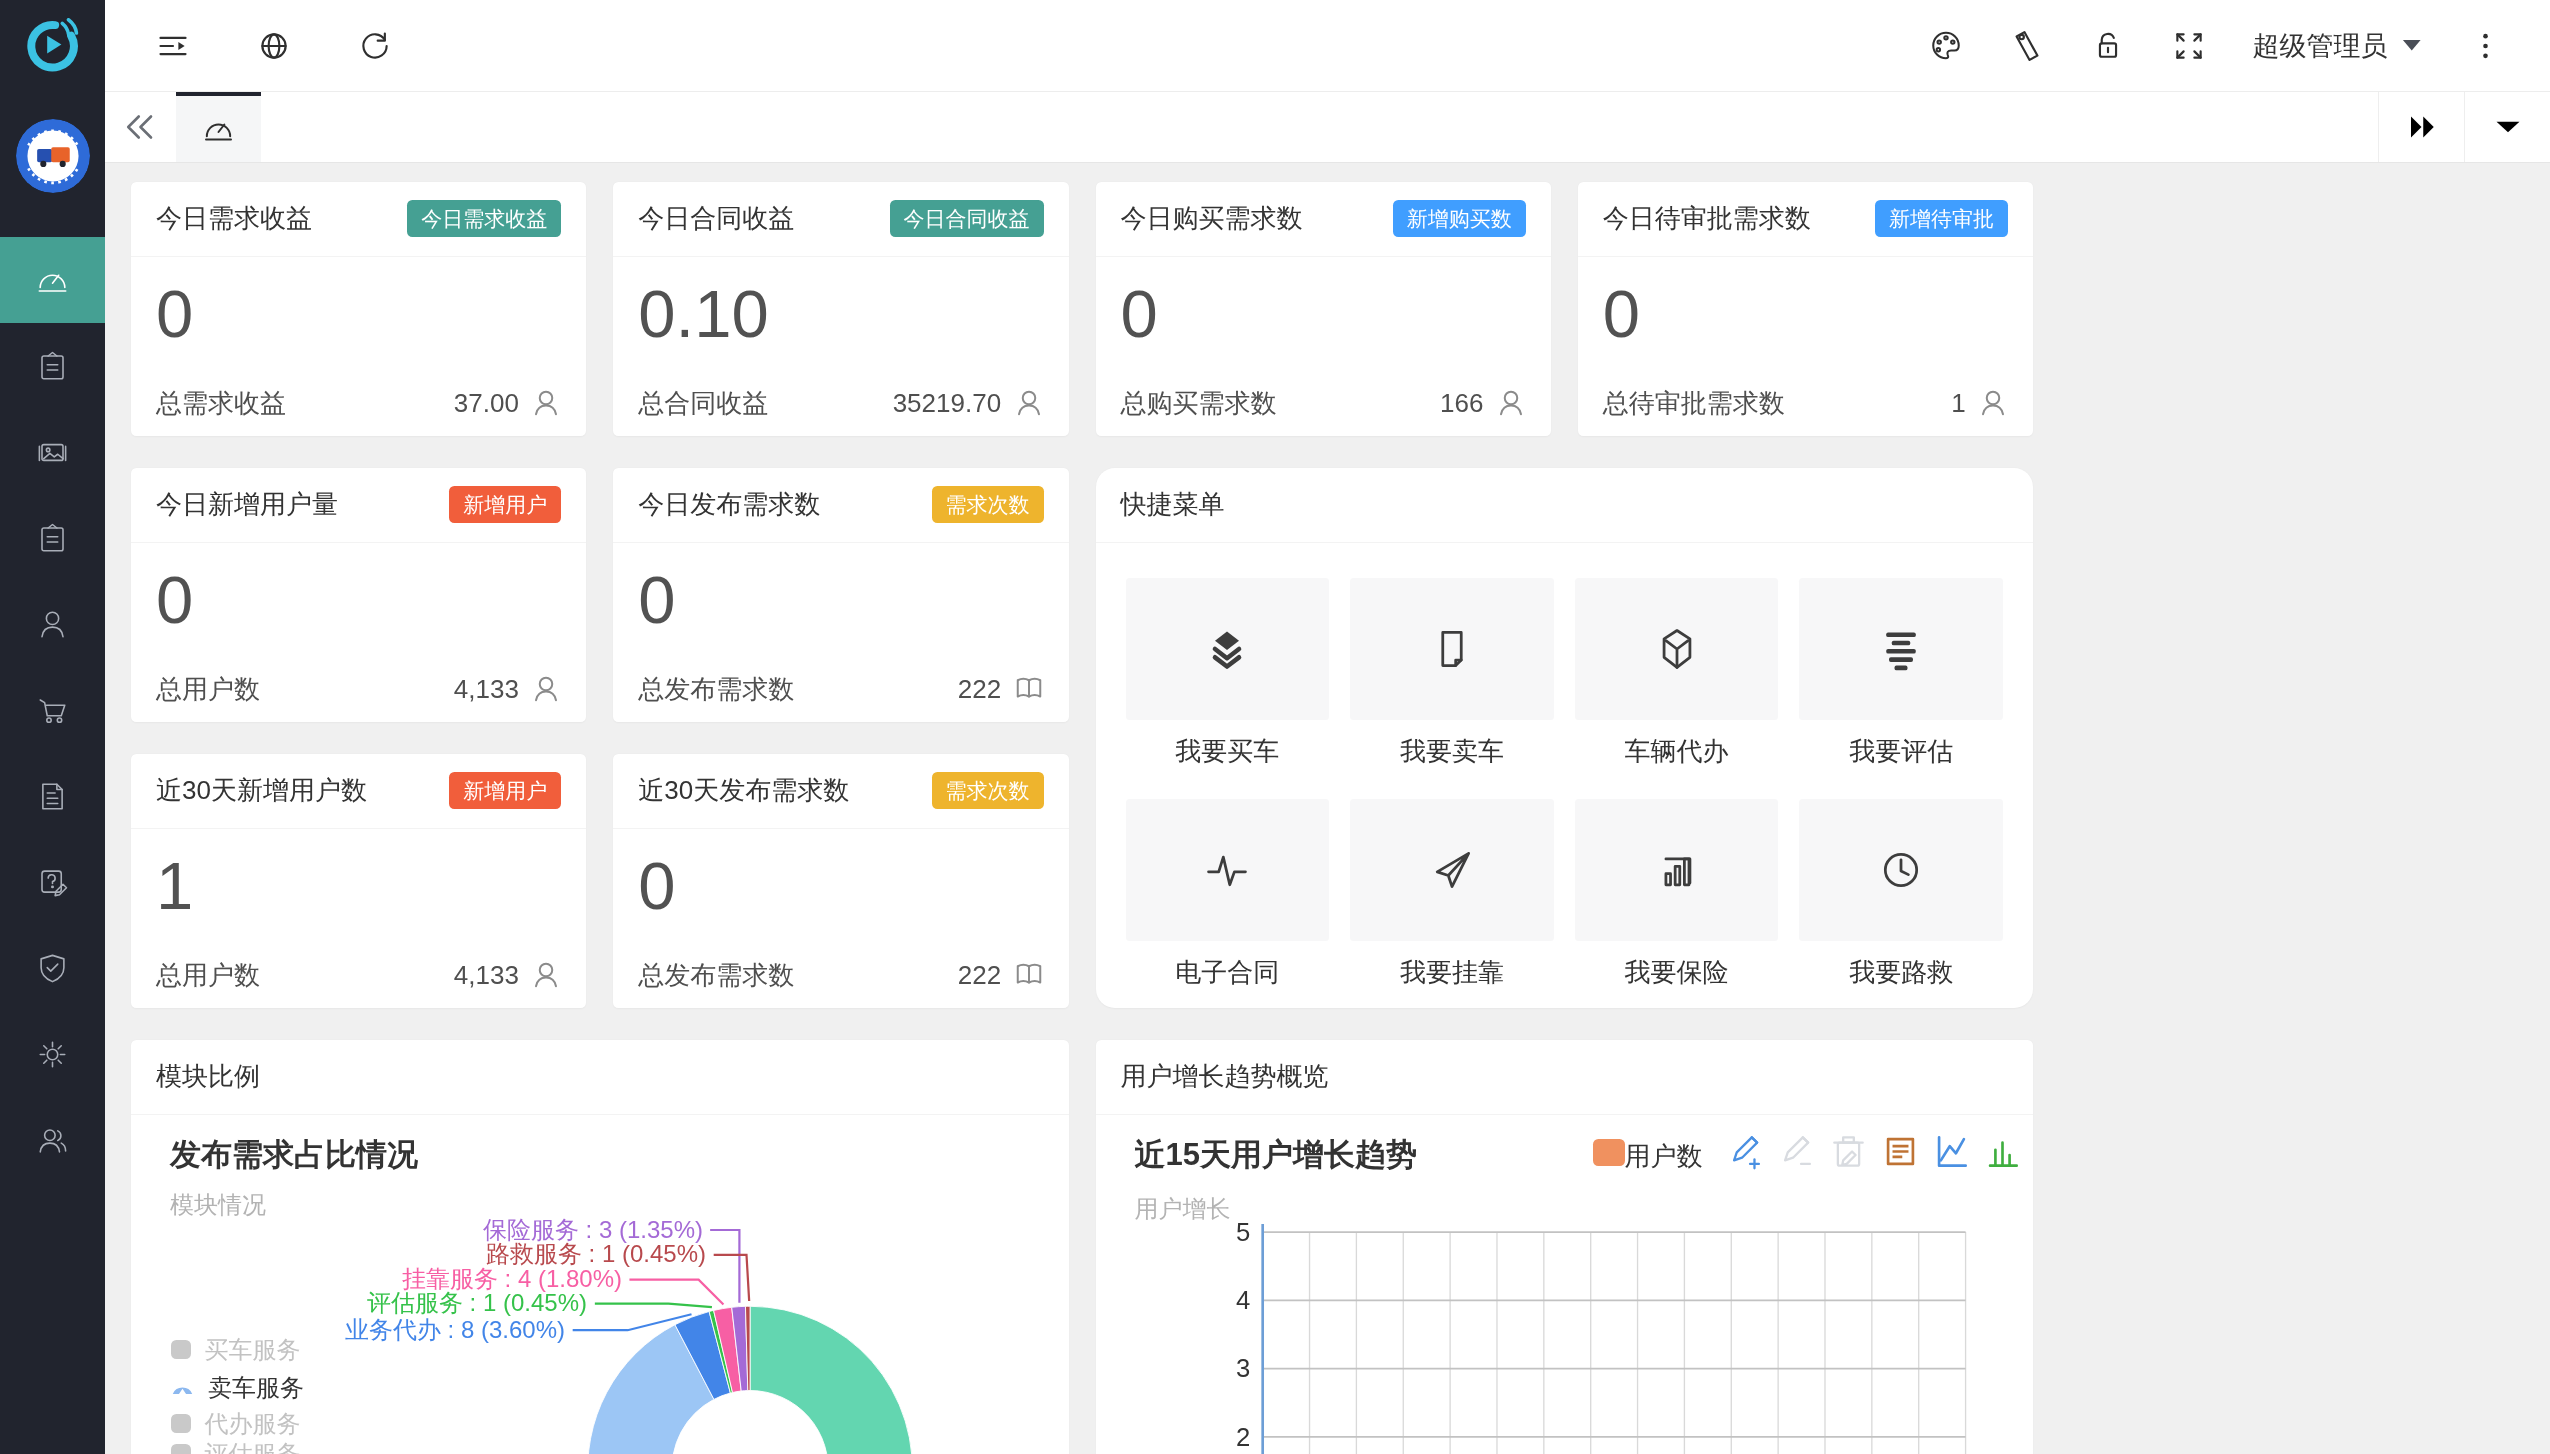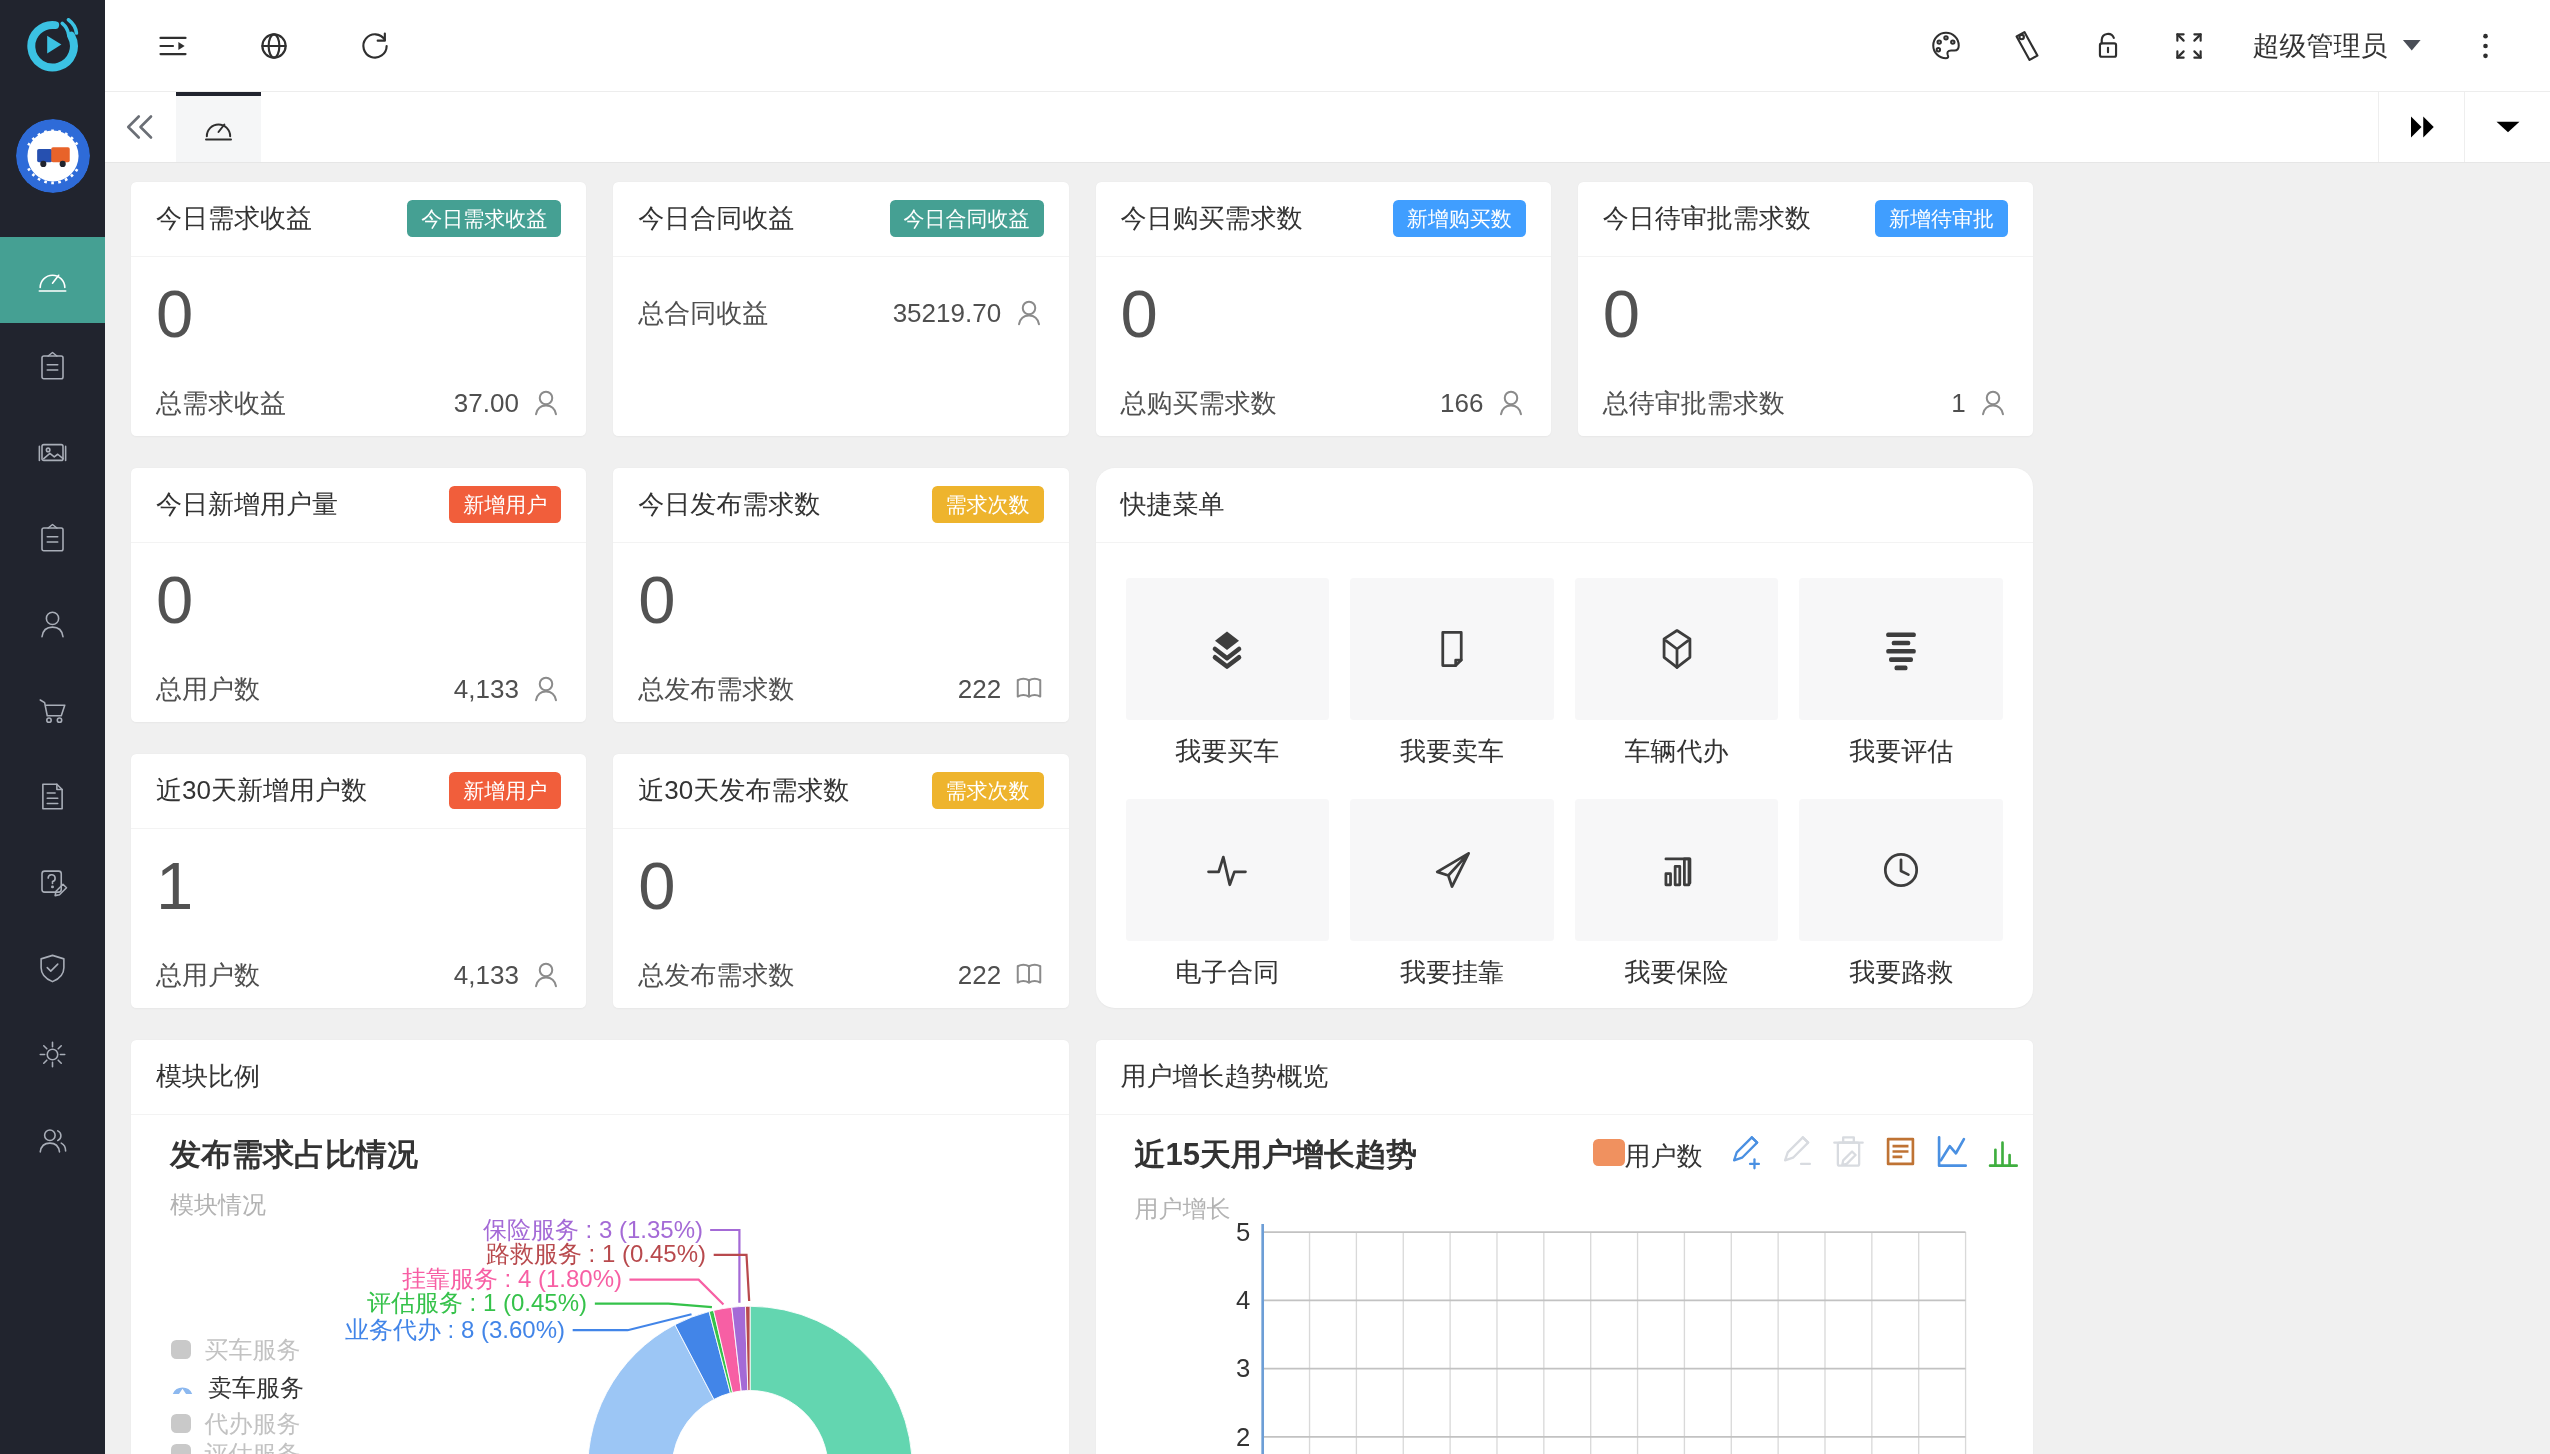--- a/index.html
+++ b/index.html
@@ -337,20 +337,21 @@
       </div>
     </div>
   </div>
 
   <div class="card stat">
     <div class="card-head">
         <span class="card-title">今日合同收益</span>
         <span class="badge" style="background: rgb(69, 160, 147);">今日合同收益</span>
       </div>
     <div class="stat-body">
+        <div class="big-num">0.10</div>
       <div class="stat-foot">
           <span>总合同收益</span>
         <span class="foot-right">
             <span>35219.70</span>
             <span class="foot-icon icon-user">
               <svg width="30" height="30" viewBox="0 0 24 24">
                 <circle cx="12" cy="8" r="5"></circle>
                 <path d="M4 21 c1 -5 4.5 -7 8 -7 s7 2 8 7"></path>
               </svg>
             </span>

